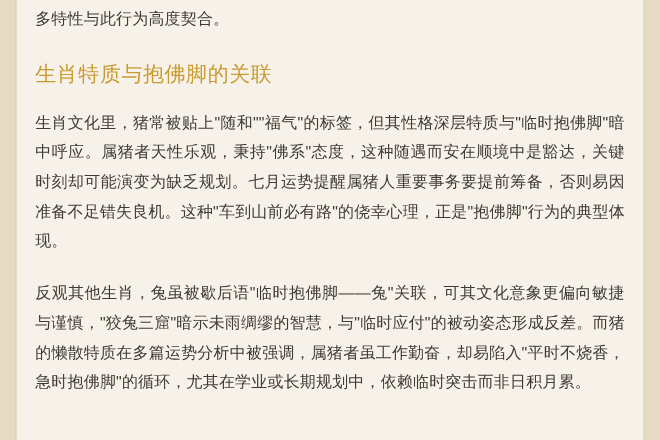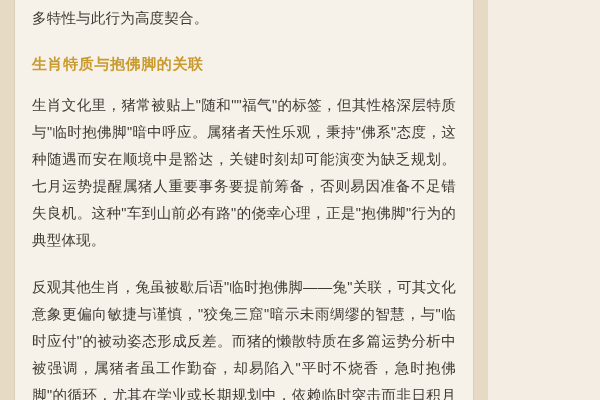--- a/index.html
+++ b/index.html
@@ -8,21 +8,21 @@
   }
   body {
     width: 600px;
     height: 400px;
     overflow: hidden;
     background: #f3ede3;
     font-family: "Liberation Sans", "DejaVu Sans", sans-serif;
   }
   .page {
     position: relative;
-    width: 488px;
+    width: 600px;
     height: 400px;
     box-sizing: border-box;
     background: linear-gradient(90deg, #e9dfcd 0px, #e9dfcd 14px, #f7f2e9 14px, #f7f2e9 100%);
     overflow: hidden;
   }
   .edge-left {
     position: absolute;
     left: 0;
     top: 0;
     bottom: 0;
@@ -51,22 +51,22 @@
   .para-top {
     color: #3e3a33;
     font-size: 14.5px;
     line-height: 26px;
     margin: 0;
     padding-top: 5px;
     letter-spacing: 0.2px;
   }
   .section-title {
     color: #c99a2e;
-    font-size: 15px;
-    font-weight: bold;
+    font-size: 19px;
+    font-weight: normal;
     margin: 24px 0 18px 0;
     letter-spacing: 0.6px;
   }
   .para {
     color: #3e3a33;
     font-size: 14.5px;
     line-height: 27px;
     margin: 0 0 20px 0;
     text-align: justify;
     letter-spacing: 0.2px;

